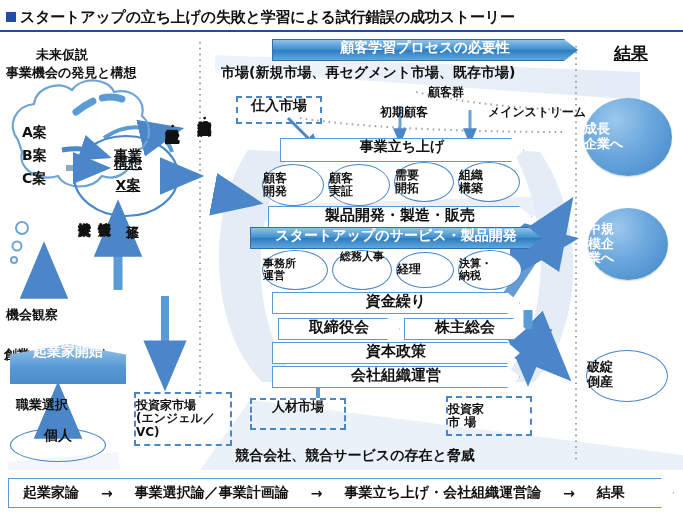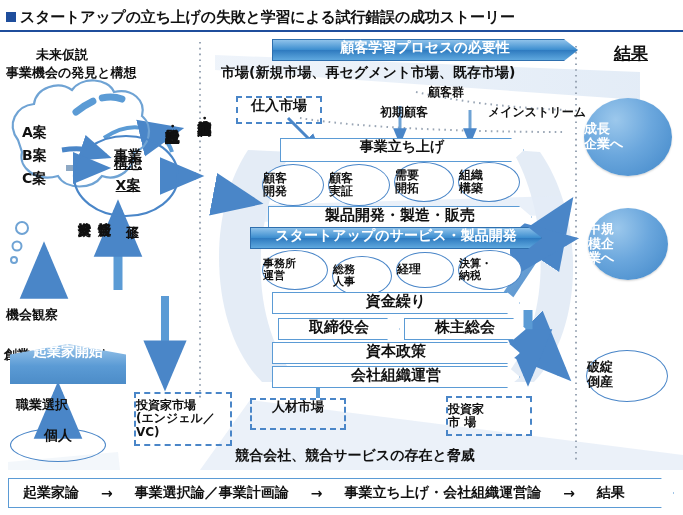--- a/index.html
+++ b/index.html
@@ -218,21 +218,21 @@
   </div>
 
   <div class="abs chev-banner ctr" style="left:250px;top:227px;width:292px;height:22px;font-size:14px;">
     <span>スタートアップのサービス・製品開発</span>
   </div>
 
   <div class="abs ellipse ctr" style="left:262px;top:250px;width:66px;height:40px;font-size:11px;flex-direction:column;">
     <span>事務所</span>
     <span>運営</span>
   </div>
-  <div class="abs ellipse ctr" style="left:332px;top:256px;width:60px;height:40px;font-size:11px;flex-direction:column;">
+  <div class="abs ellipse ctr" style="left:332px;top:250px;width:60px;height:40px;font-size:11px;flex-direction:row;">
     <span>総務</span>
     <span>人事</span>
   </div>
   <div class="abs ellipse ctr" style="left:396px;top:252px;width:58px;height:36px;font-size:12px;flex-direction:column;">
     <span>経理</span>
   </div>
   <div class="abs ellipse ctr" style="left:458px;top:250px;width:64px;height:40px;font-size:11px;flex-direction:column;">
     <span>決算・</span>
     <span>納税</span>
   </div>

